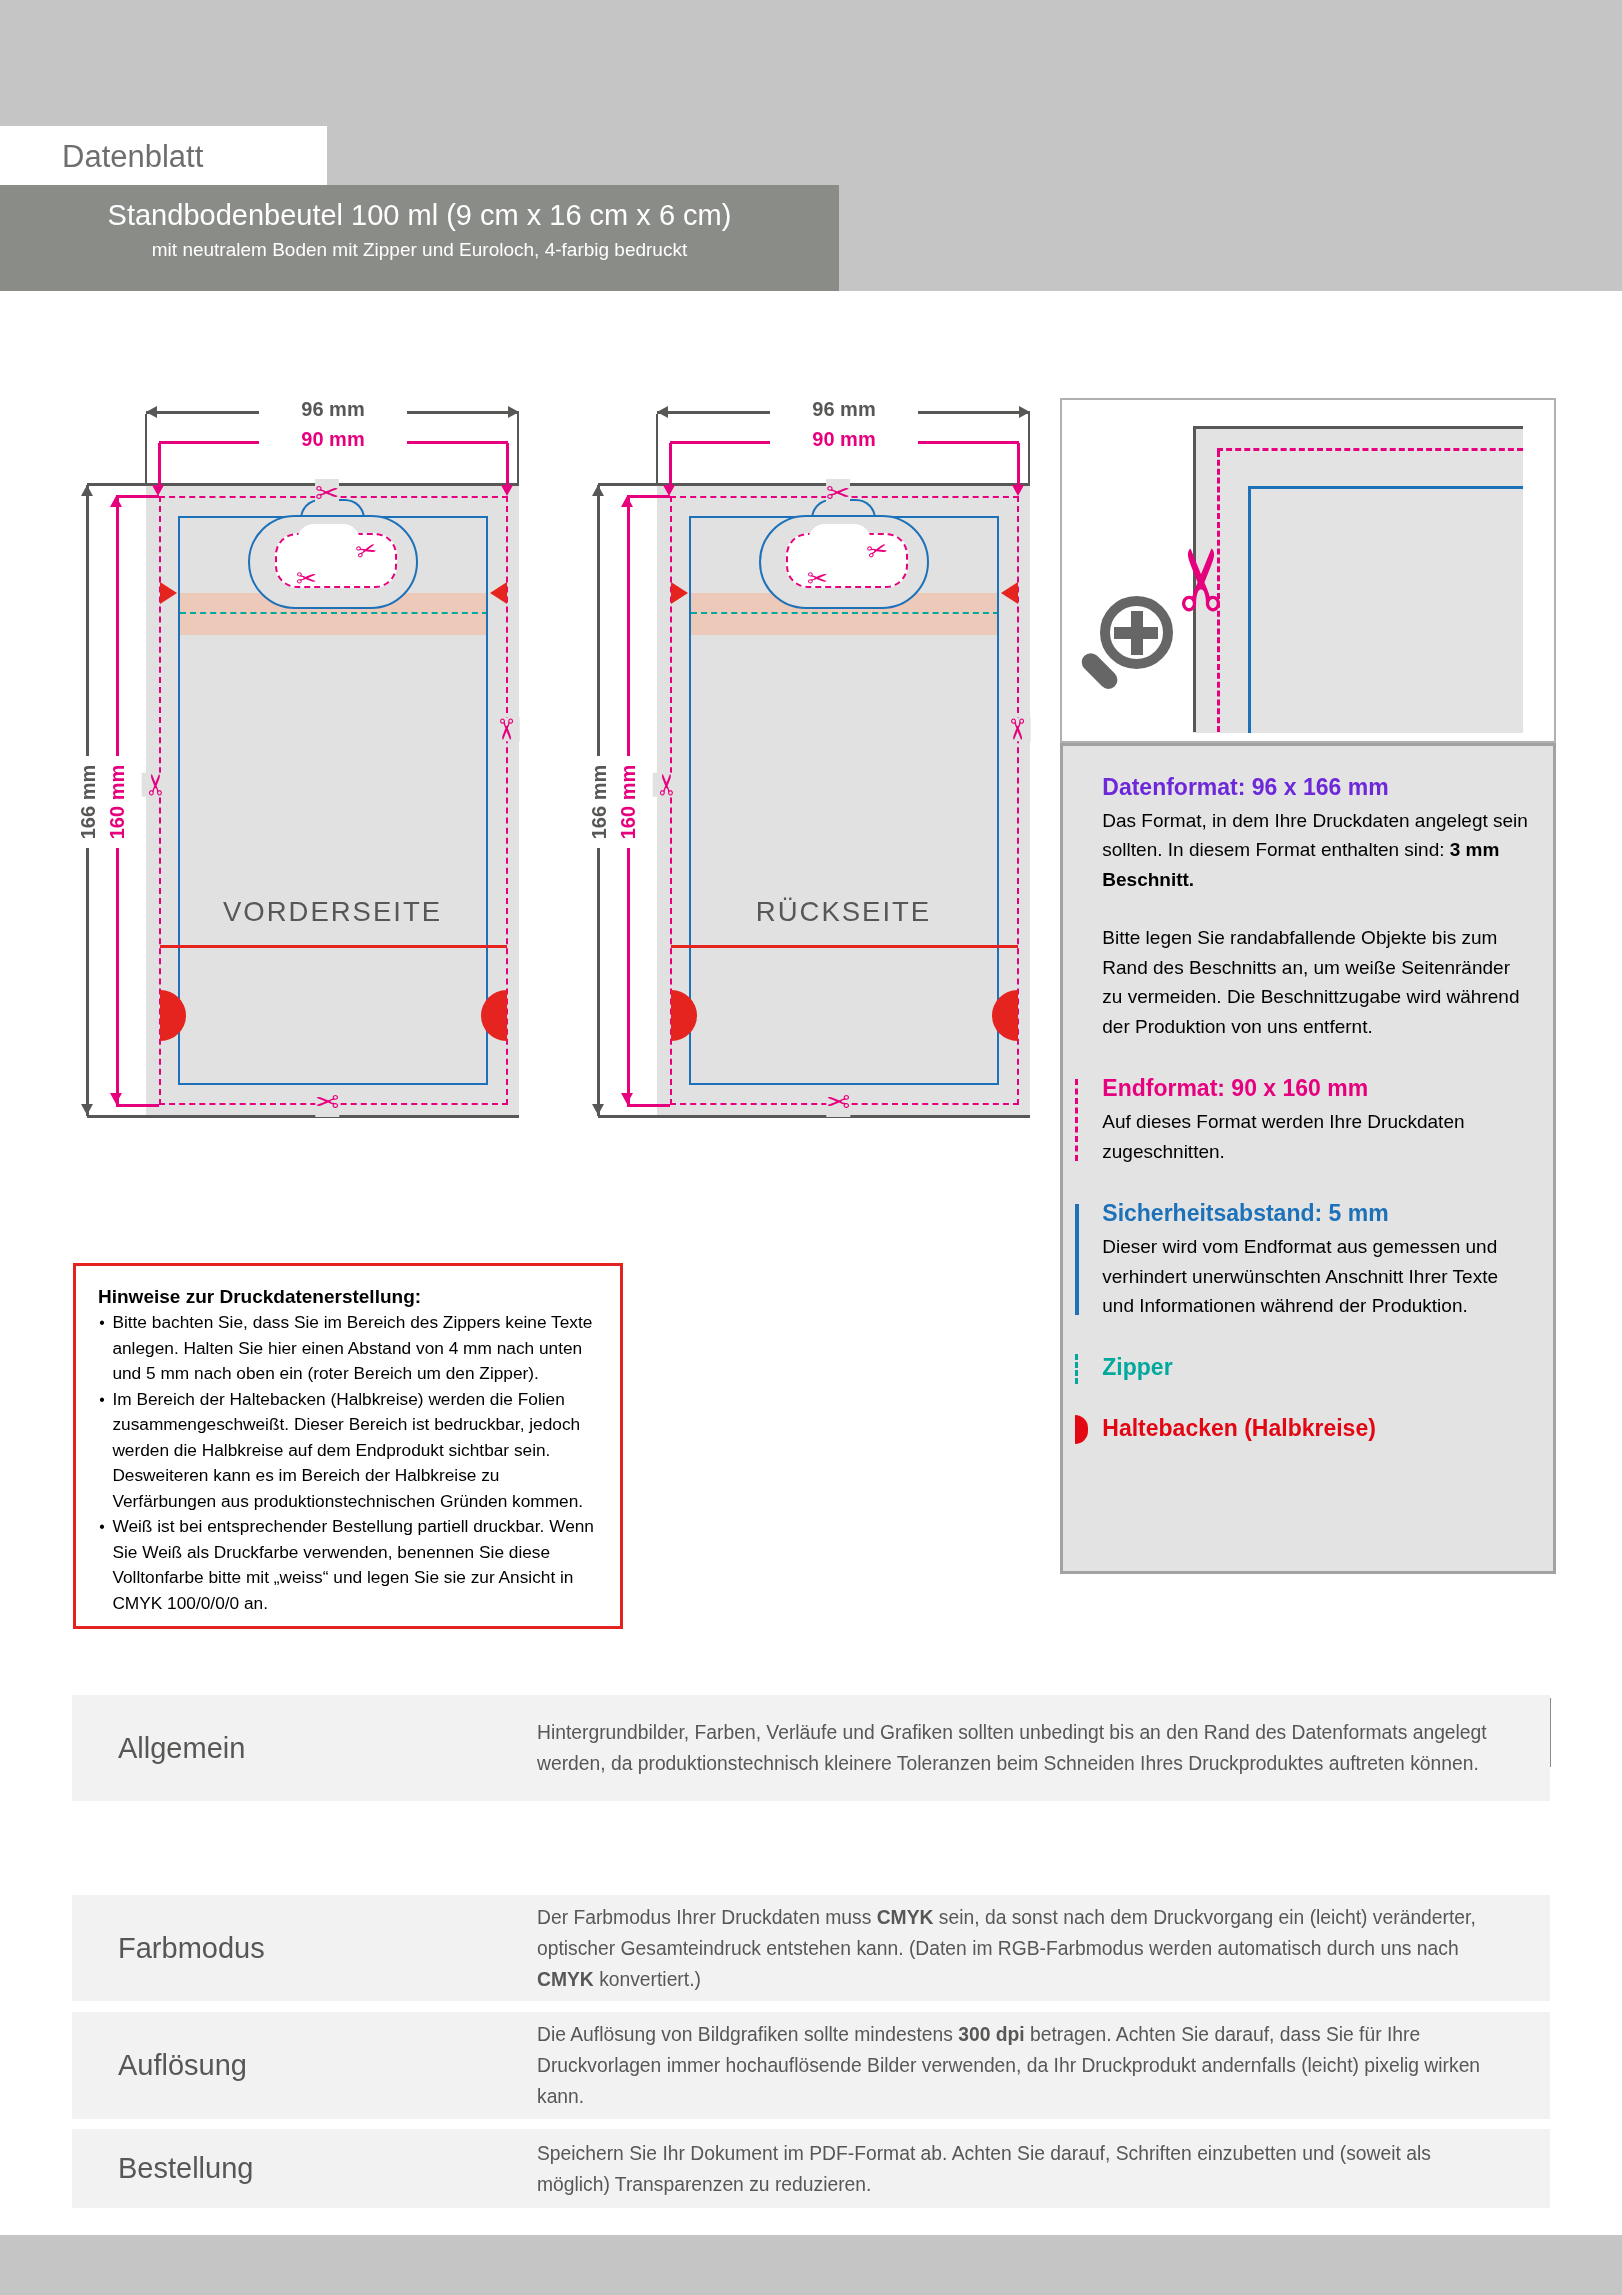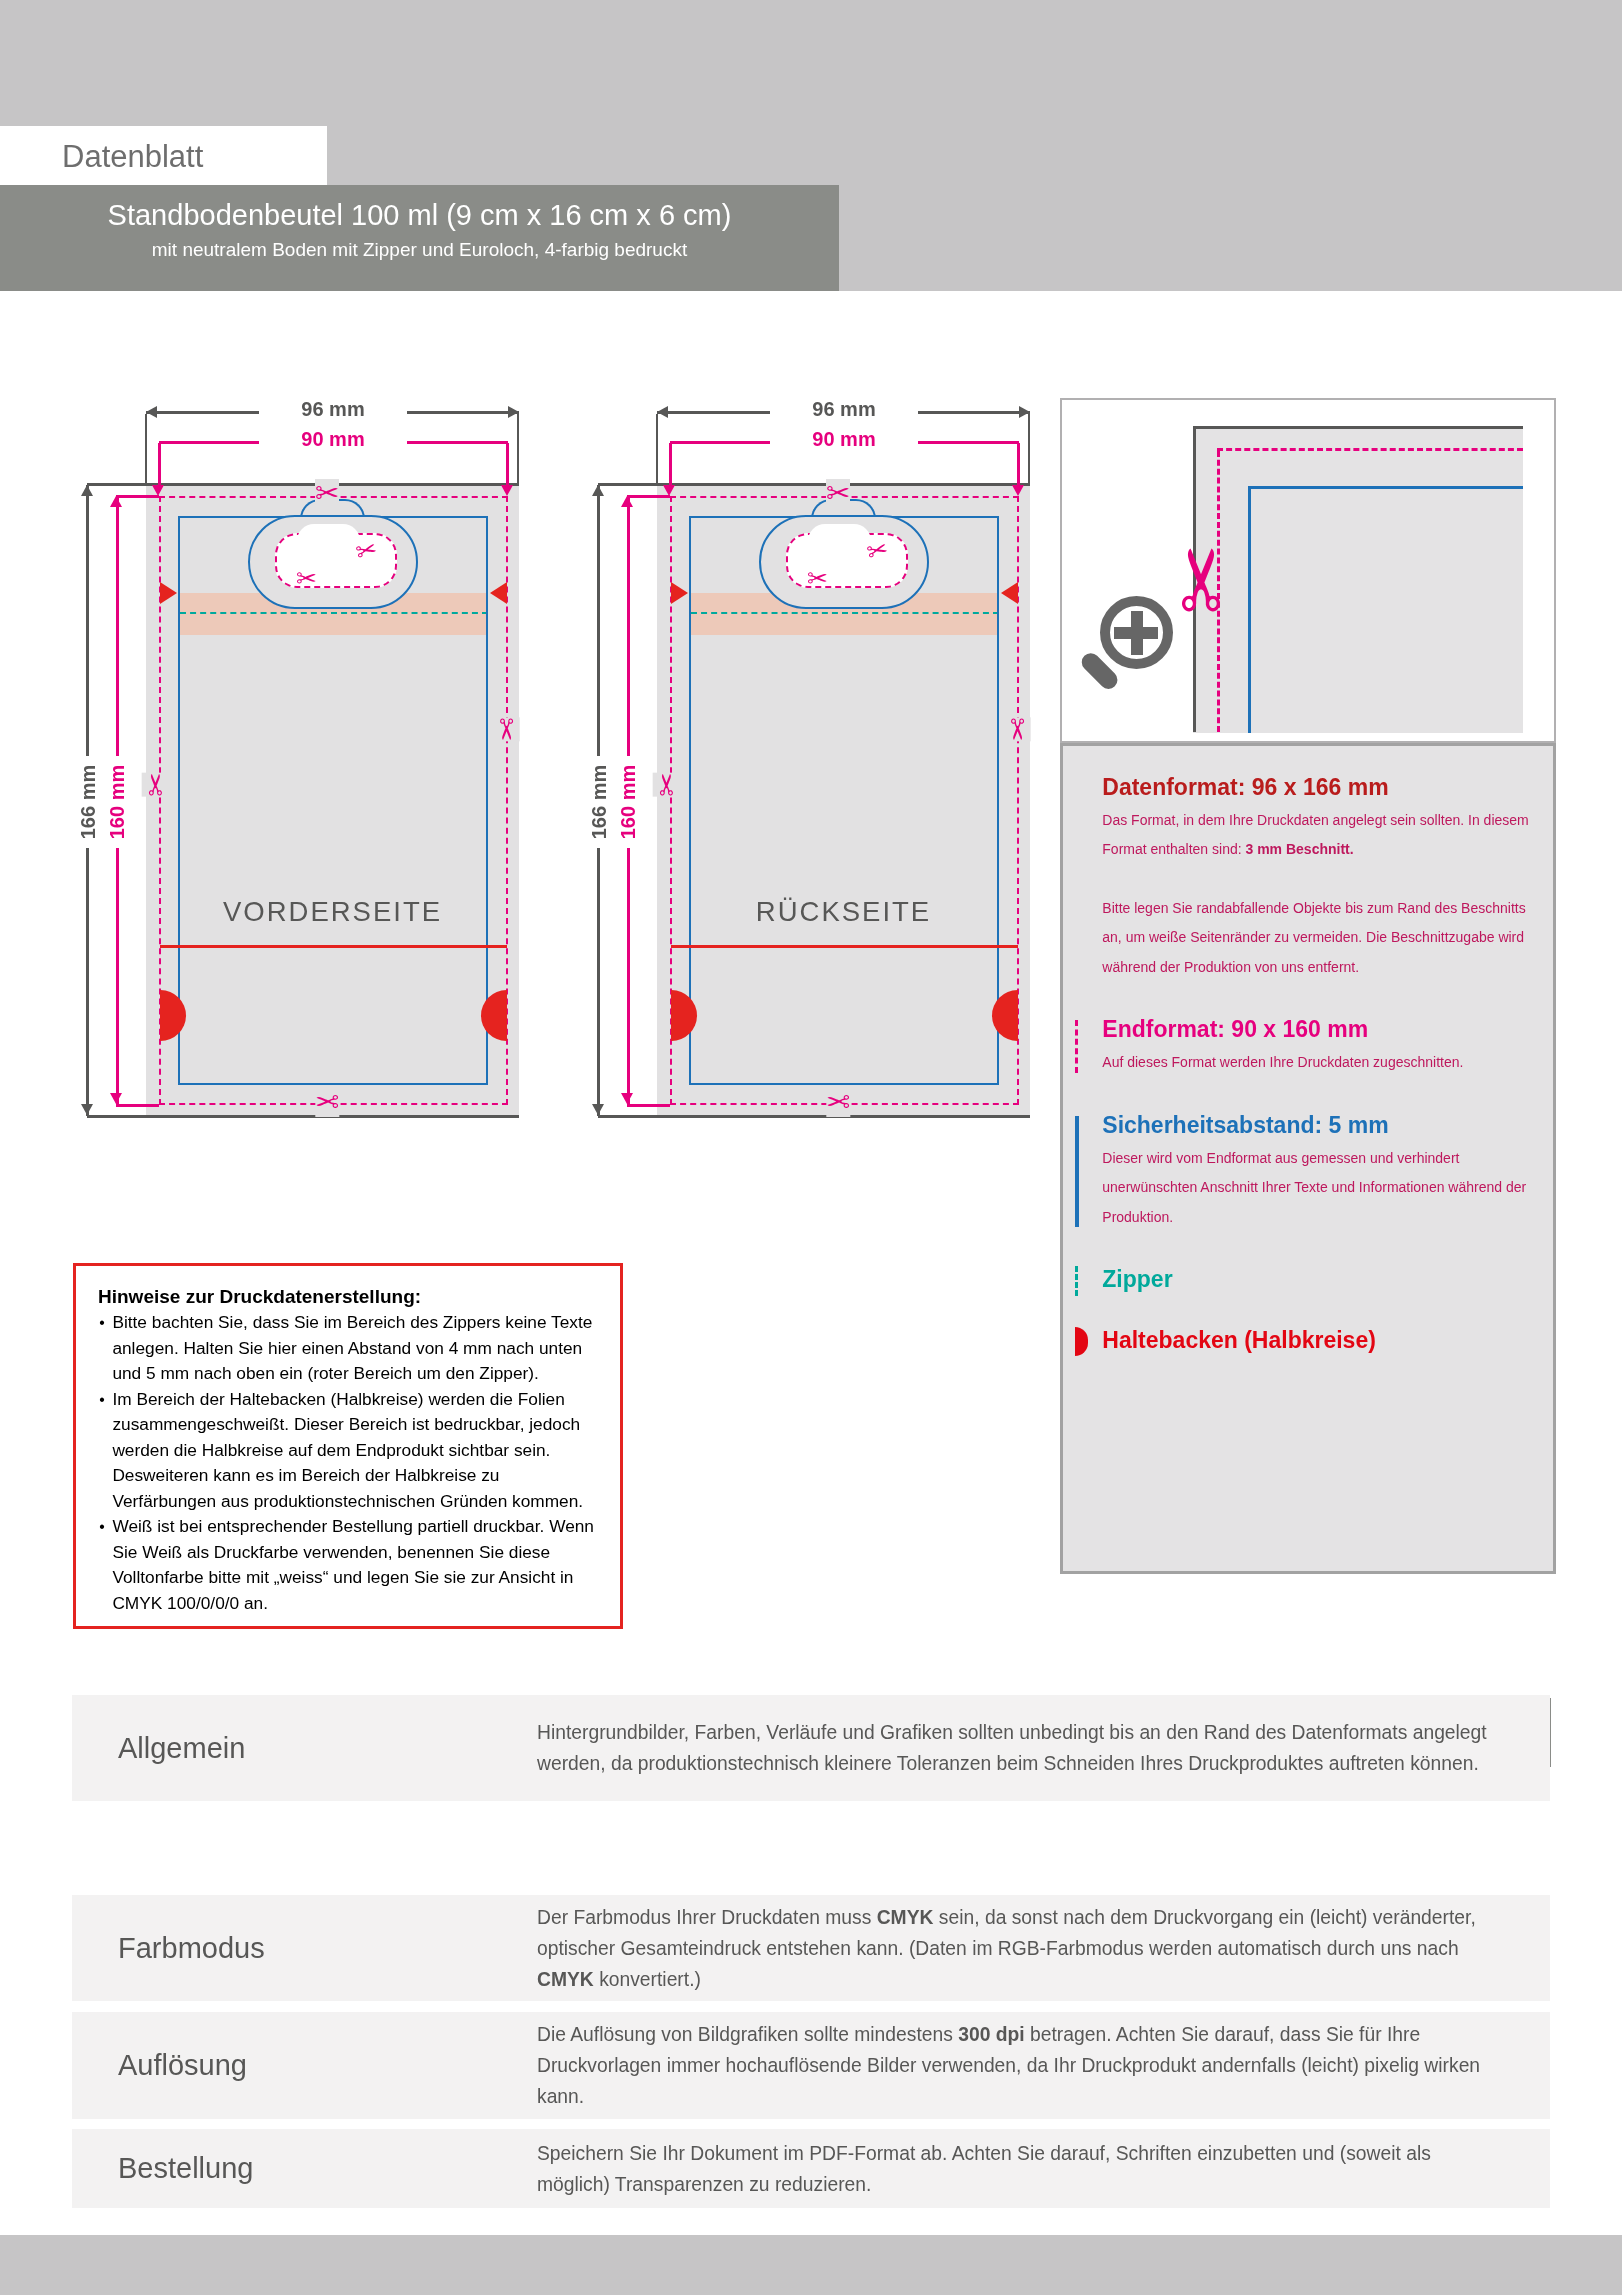--- a/index.html
+++ b/index.html
@@ -81,23 +81,23 @@
   .mag-h { position:absolute; left:52px; top:227px; width:44px; height:11.8px; background:#666; }
   .mag-v { position:absolute; left:69px; top:211px; width:11.8px; height:44px; background:#666; }
   .mag-handle { position:absolute; left:15.7px; top:262px; width:43px; height:18.3px; background:#666;
                 border-radius:9.2px; transform:rotate(45deg); }
 
   
   .legend { position:absolute; left:1060px; top:743px; width:496px; height:831px; background:#e4e3e4;
             border:3.3px solid #a2a2a2; padding:27.5px 22px 0 11.8px; }
   .lsec { position:relative; padding-left:27.5px; margin-bottom:34px; }
   .ltitle { font-size:23px; font-weight:bold; margin-bottom:5.2px; }
-  .ltitle.c-gray { color:#b91c1c; } .ltitle.c-mag { color:#e6007e; }
+  .ltitle.c-gray { color:#6d28d9; } .ltitle.c-mag { color:#e6007e; }
   .ltitle.c-blue { color:#1d71b8; } .ltitle.c-teal { color:#00a99b; } .ltitle.c-red { color:#e30613; }
-  .lbody { font-size:14px; line-height:29.4px; color:#be185d; }
+  .lbody { font-size:19px; line-height:29.4px; color:#000000; }
   .lbody.mt { margin-top:29.4px; }
   .marker { position:absolute; left:0; }
   .mk-endformat { top:3.9px; bottom:5.2px; width:0; border-left:3.9px dashed #e6007e; }
   .mk-sicherheit { top:3.9px; bottom:5.2px; width:3.9px; background:#1d71b8; }
   .mk-zipper { top:0; height:30px; width:0; border-left:3.9px dashed #00a99b; }
   .mk-halte { top:0; width:13.7px; height:29px; background:#e30613; border-radius:0 14.4px 14.4px 0; }
 
   
   .hinweise { position:absolute; left:73px; top:1263px; width:550px; height:366px; background:#fff;
               border:3.3px solid #e42320; padding:19.6px 17px 0 22px; color:#111; }

